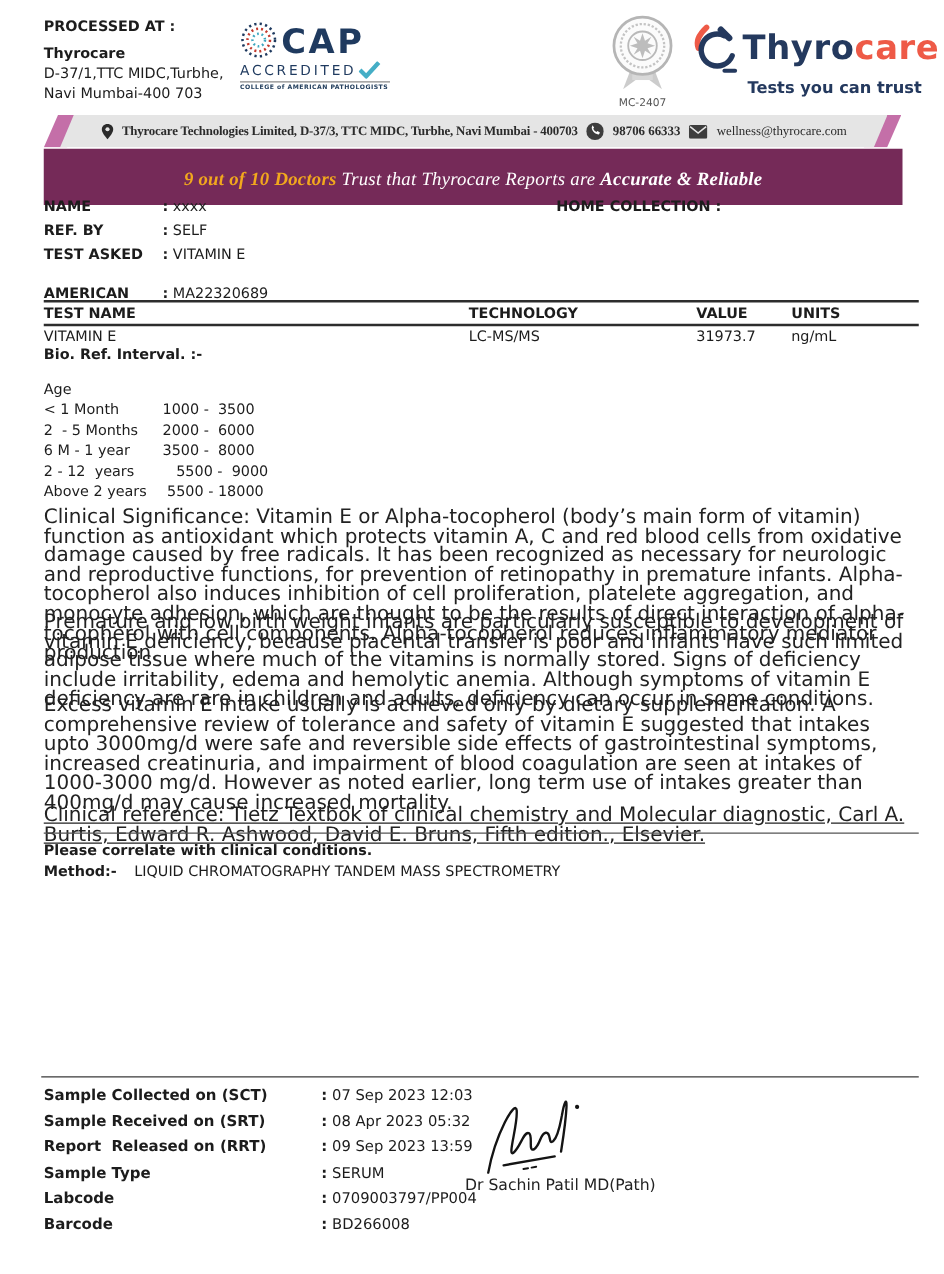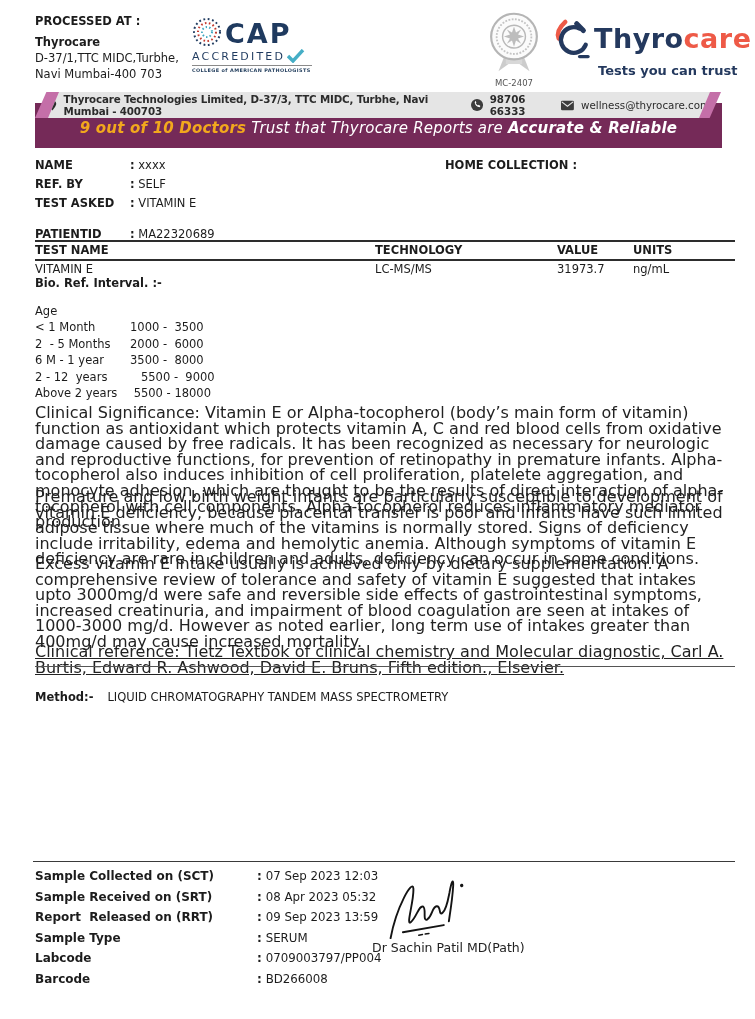--- a/index.html
+++ b/index.html
@@ -29,21 +29,21 @@
   .seal-code { font-size:8.5px; color:#555; margin-top:-1px; }
 
   .brand { left:552px; top:18px; }
   .brand-row { display:flex; align-items:center; gap:4px; }
   .brand-name { font-size:27px; font-weight:800; letter-spacing:0.5px; line-height:30px; }
   .brand-name .navy { color:#24395e; }
   .brand-name .coral { color:#ee5a47; }
   .brand-tagline { margin-left:46px; margin-top:3px; font-size:13px; font-weight:600; color:#24395e; }
 
   
-  .ribbon { left:35px; top:92px; width:687px; height:56px; }
+  .ribbon { left:35px; top:92px; width:687px; height:72px;font-family:Liberation Serif, serif; }
   .ribbon-purple { position:absolute; left:0; right:0; bottom:0; height:45px; background:#752a58; }
   .pink { position:absolute; top:0; width:30px; height:26px; background:#c46fa8; }
   .pink-left  { left:0;  clip-path:polygon(38% 0, 100% 0, 62% 100%, 0 100%); }
   .pink-right { right:1px; clip-path:polygon(38% 0, 100% 0, 62% 100%, 0 100%); }
   .contact-bar {
     position:absolute; left:13px; top:0; width:662px; height:26px; background:#e5e5e5;
     clip-path:polygon(11px 0, 100% 0, calc(100% - 11px) 100%, 0 100%);
     display:flex; align-items:center; justify-content:center; gap:7px;
     font-size:10.3px; color:#2b2b2b;
   }
@@ -185,21 +185,21 @@
     <span class="plabel">NAME</span><span class="colon">:</span> <span>xxxx</span>
   </div>
   <div class="home-collection">HOME COLLECTION :</div>
   <div class="prow" style="top:177px;">
     <span class="plabel">REF. BY</span><span class="colon">:</span> <span>SELF</span>
   </div>
   <div class="prow" style="top:196px;">
     <span class="plabel">TEST ASKED</span><span class="colon">:</span> <span>VITAMIN E</span>
   </div>
   <div class="prow" style="top:227px;">
-    <span class="plabel">PATIENTID</span><span class="colon">:</span> <span>MA22320689</span>
+    <span class="plabel">AMERICAN</span><span class="colon">:</span> <span>MA22320689</span>
   </div>
 
   <div class="tline" style="top:240px;"></div>
   <div class="trow thead" style="top:243px;">
     <span class="c1">TEST NAME</span>
     <span class="c2">TECHNOLOGY</span>
     <span class="c3">VALUE</span>
     <span class="c4">UNITS</span>
   </div>
   <div class="tline" style="top:259px;"></div>
@@ -229,20 +229,21 @@
       <span class="al">Above 2 years</span><span class="ar"> 5500 - 18000</span>
     </div>
   </div>
 
   <p class="para" style="top:405px;">Clinical Significance: Vitamin E or Alpha-tocopherol (body’s main form of vitamin) function as antioxidant which protects vitamin A, C and red blood cells from oxidative damage caused by free radicals. It has been recognized as necessary for neurologic and reproductive functions, for prevention of retinopathy in premature infants. Alpha-tocopherol also induces inhibition of cell proliferation, platelete aggregation, and monocyte adhesion, which are thought to be the results of direct interaction of alpha-tocopherol with cell components. Alpha-tocopherol reduces inflammatory mediator production.</p>
   <p class="para" style="top:489px;">Premature and low birth weight infants are particularly susceptible to development of vitamin E deficiency, because placental transfer is poor and infants have such limited adipose tissue where much of the vitamins is normally stored. Signs of deficiency include irritability, edema and hemolytic anemia. Although symptoms of vitamin E deficiency are rare in children and adults, deficiency can occur in some conditions.</p>
   <p class="para" style="top:556px;">Excess vitamin E intake usually is achieved only by dietary supplementation. A comprehensive review of tolerance and safety of vitamin E suggested that intakes upto 3000mg/d were safe and reversible side effects of gastrointestinal symptoms, increased creatinuria, and impairment of blood coagulation are seen at intakes of 1000-3000 mg/d. However as noted earlier, long term use of intakes greater than 400mg/d may cause increased mortality.</p>
   <p class="para" style="top:644px;text-decoration:underline;">Clinical reference: Tietz Textbok of clinical chemistry and Molecular diagnostic, Carl A. Burtis, Edward R. Ashwood, David E. Bruns, Fifth edition., Elsevier.</p>
 
   <div class="divider" style="top:666px;"></div>
+  <div class="correlate">Please correlate with clinical conditions.</div>
   <div class="method">
     <span class="ml">Method:-</span><span>LIQUID CHROMATOGRAPHY TANDEM MASS SPECTROMETRY</span>
   </div>
 
   <div class="footer-line"></div>
   <div class="footer-rows">
     <div class="frow">
       <span class="flabel">Sample Collected on (SCT)</span><span class="colon">:</span> <span class="fvalue">07 Sep 2023 12:03</span>
     </div>
     <div class="frow">

